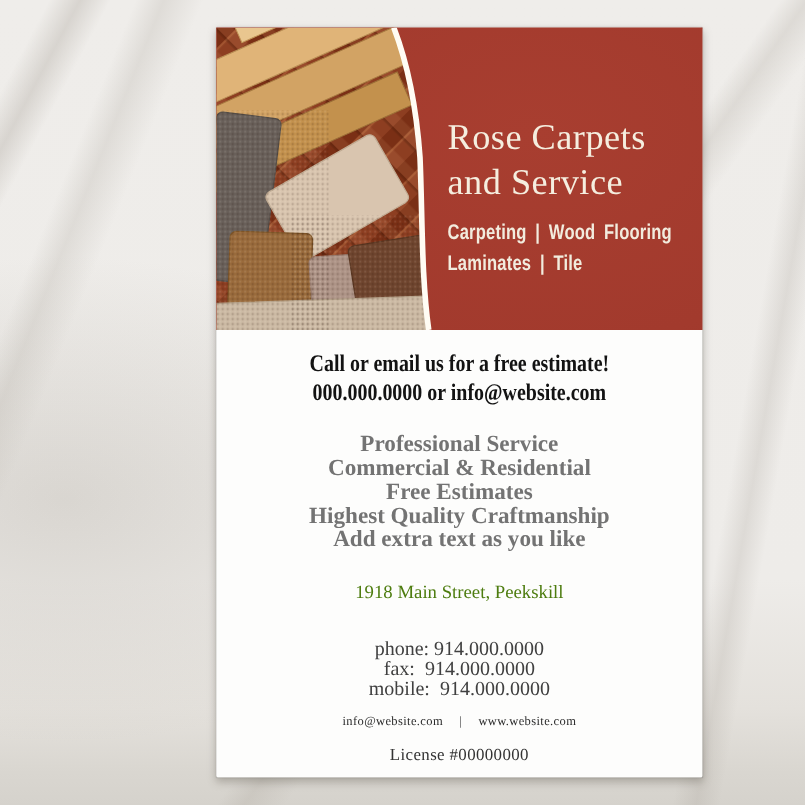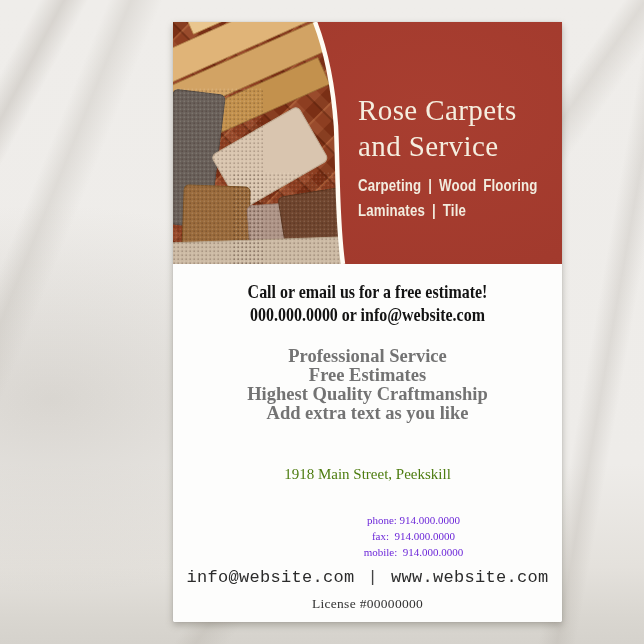--- a/index.html
+++ b/index.html
@@ -45,22 +45,22 @@
   .blk{position:absolute;left:0;width:389px;text-align:center;}
   .cta{
     top:258px;color:#131313;font-weight:bold;font-size:19px;line-height:23px;
     transform:scaleX(.84);white-space:nowrap;
   }
   .highlights{
     top:325px;color:#737373;font-weight:bold;
     font-size:18.5px;line-height:19px;white-space:nowrap;
   }
   .address{top:444px;color:#4d7c0f;font-size:15px;line-height:17px;}
-  .phones{top:490px;color:#6d28d9;font-size:11px;line-height:16px;padding-left:46px;}
-  .webline{top:548px;color:#2B2B2B;font-size:17px;line-height:16px;letter-spacing:.3px;font-family:Liberation Mono, monospace;}
+  .phones{top:490px;color:#404040;font-size:16px;line-height:16px;}
+  .webline{top:548px;color:#2B2B2B;font-size:10px;line-height:16px;letter-spacing:.3px;}
   .webline .sep{display:inline-block;margin:0 13px;color:#444;}
   .license{top:574px;color:#333;font-size:13.5px;line-height:15px;letter-spacing:.3px;font-family:Liberation Serif, serif;}
 </style>
 </head>
 <body>
 
 <div class="scene">
   <div class="flyer">
 
     <div class="band">
@@ -136,20 +136,21 @@
       </div>
     </div>
 
     <div class="blk cta">
       <div>Call or email us for a free estimate!</div>
       <div>000.000.0000 or info@website.com</div>
     </div>
 
     <div class="blk highlights">
       <div>Professional Service</div>
+      <div>Commercial &amp; Residential</div>
       <div>Free Estimates</div>
       <div>Highest Quality Craftmanship</div>
       <div>Add extra text as you like</div>
     </div>
 
     <div class="blk address">
       <div>1918 Main Street, Peekskill</div>
     </div>
 
     <div class="blk phones">

